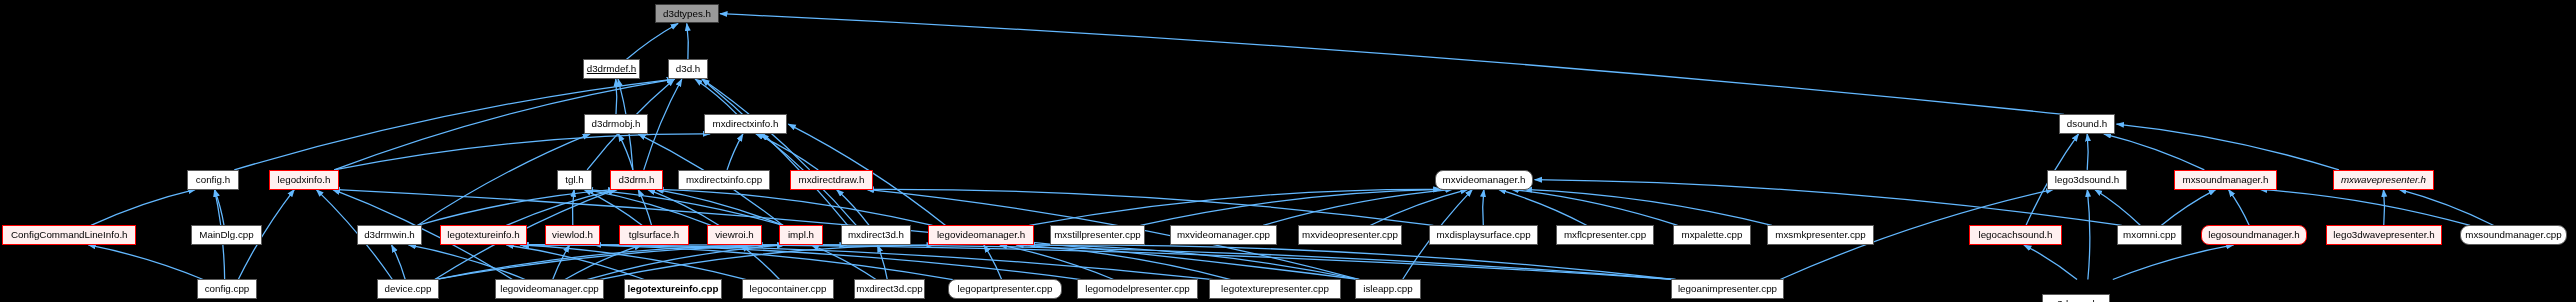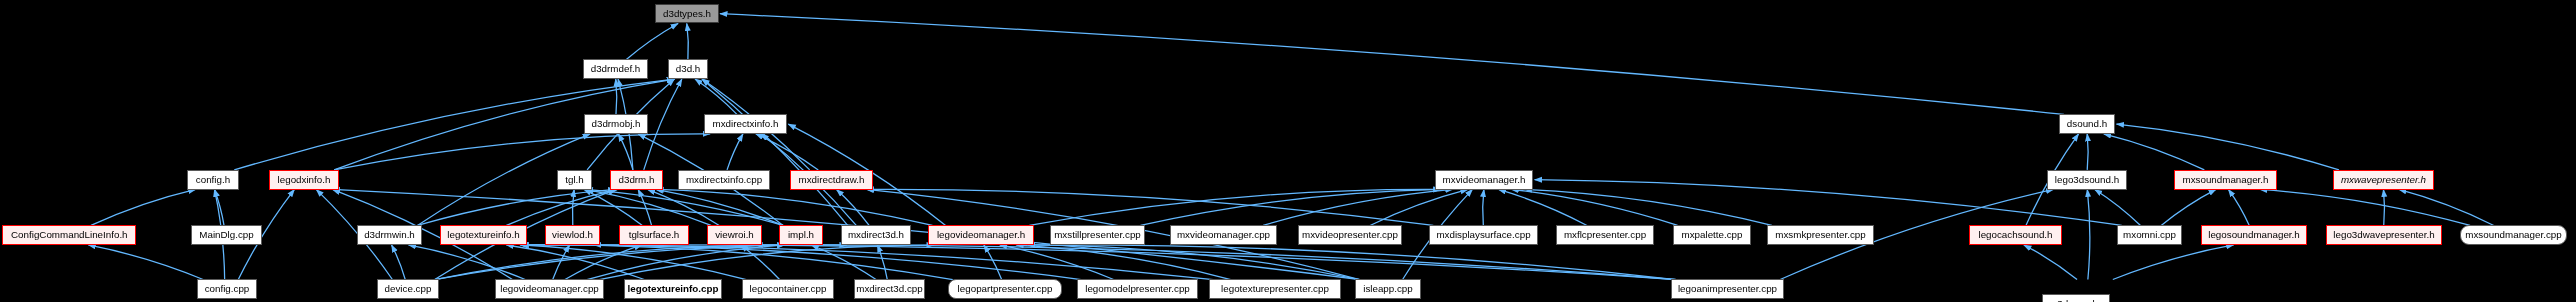--- a/index.html
+++ b/index.html
@@ -125,21 +125,21 @@
         <path d="M2995.8,300 Q2984.3300000000004,274.613 2968.06,252" fill="none" stroke="#63b8ff" stroke-width="1.7" marker-end="url(#arrow)"></path>
         <path d="M3289.9,300 Q3152.14,261.984 3009.58,252" fill="none" stroke="#63b8ff" stroke-width="1.7" marker-end="url(#arrow)"></path>
         <path d="M3174.925,300 Q3177.1425000000004,275.98175 3174.56,252" fill="none" stroke="#63b8ff" stroke-width="1.7" marker-end="url(#arrow)"></path>
         <path d="M3321.55,300 Q3260.8050000000003,269.6855 3195.26,252" fill="none" stroke="#63b8ff" stroke-width="1.7" marker-end="url(#arrow)"></path>
         <path d="M2814.075,372 Q2892.2574999999997,340.95175 2975.04,326" fill="none" stroke="#63b8ff" stroke-width="1.7" marker-end="url(#arrow)"></path>
       </g>
   </svg>
 <div class="node center" style="left: 655px; top: 3.8px; width: 64px;">
       <span>d3dtypes.h</span>
     </div>
-    <div class="node normal" style="left: 583px; top: 59px; width: 65px;">
+    <div class="node normal" style="left: 583px; top: 59px; width: 57px; text-decoration: underline;">
       <span>d3drmdef.h</span>
     </div>
     <div class="node normal" style="left: 668px; top: 59px; width: 40px;">
       <span>d3d.h</span>
     </div>
     <div class="node normal" style="left: 584px; top: 114px; width: 64px;">
       <span>d3drmobj.h</span>
     </div>
     <div class="node normal" style="left: 704px; top: 114px; width: 83px;">
       <span>mxdirectxinfo.h</span>
@@ -158,21 +158,21 @@
     </div>
     <div class="node red" style="left: 610px; top: 170px; width: 53px;">
       <span>d3drm.h</span>
     </div>
     <div class="node normal" style="left: 678px; top: 170px; width: 92px;">
       <span>mxdirectxinfo.cpp</span>
     </div>
     <div class="node red" style="left: 790px; top: 170px; width: 83px;">
       <span>mxdirectdraw.h</span>
     </div>
-    <div class="node normal" style="left: 1435px; top: 170px; width: 98px;">
+    <div class="node normal" style="left: 1435px; top: 170px; width: 98px; border-radius: 8px;">
       <span>mxvideomanager.h</span>
     </div>
     <div class="node normal" style="left: 2047px; top: 170px; width: 80px;">
       <span>lego3dsound.h</span>
     </div>
     <div class="node red" style="left: 2174px; top: 170px; width: 103px;">
       <span>mxsoundmanager.h</span>
     </div>
     <div class="node red italic" style="left: 2333px; top: 170px; width: 101px;">
       <span>mxwavepresenter.h</span>
@@ -227,21 +227,21 @@
     </div>
     <div class="node normal" style="left: 1767px; top: 225px; width: 107px;">
       <span>mxsmkpresenter.cpp</span>
     </div>
     <div class="node red" style="left: 1969px; top: 225px; width: 93px;">
       <span>legocachsound.h</span>
     </div>
     <div class="node normal" style="left: 2117px; top: 225px; width: 65px;">
       <span>mxomni.cpp</span>
     </div>
-    <div class="node red" style="left: 2201px; top: 225px; width: 106px;">
+    <div class="node red" style="left: 2201px; top: 225px; width: 106px; border-radius: 8px;">
       <span>legosoundmanager.h</span>
     </div>
     <div class="node red" style="left: 2326px; top: 225px; width: 116px;">
       <span>lego3dwavepresenter.h</span>
     </div>
     <div class="node normal" style="left: 2460px; top: 225px; width: 107px; border-radius: 9px;">
       <span>mxsoundmanager.cpp</span>
     </div>
     <div class="node normal" style="left: 197px; top: 279px; width: 60px;">
       <span>config.cpp</span>

